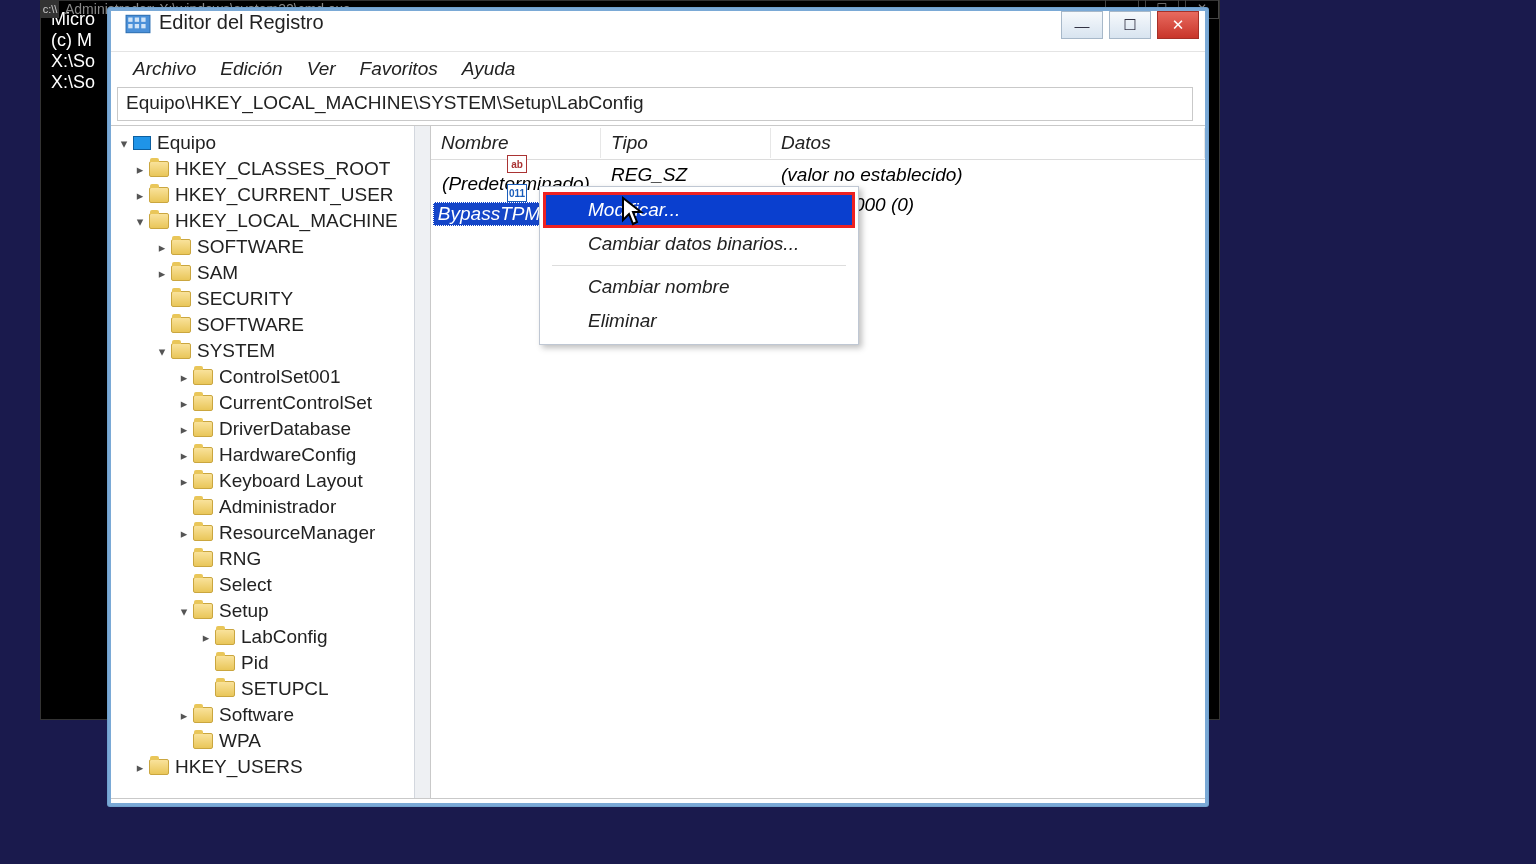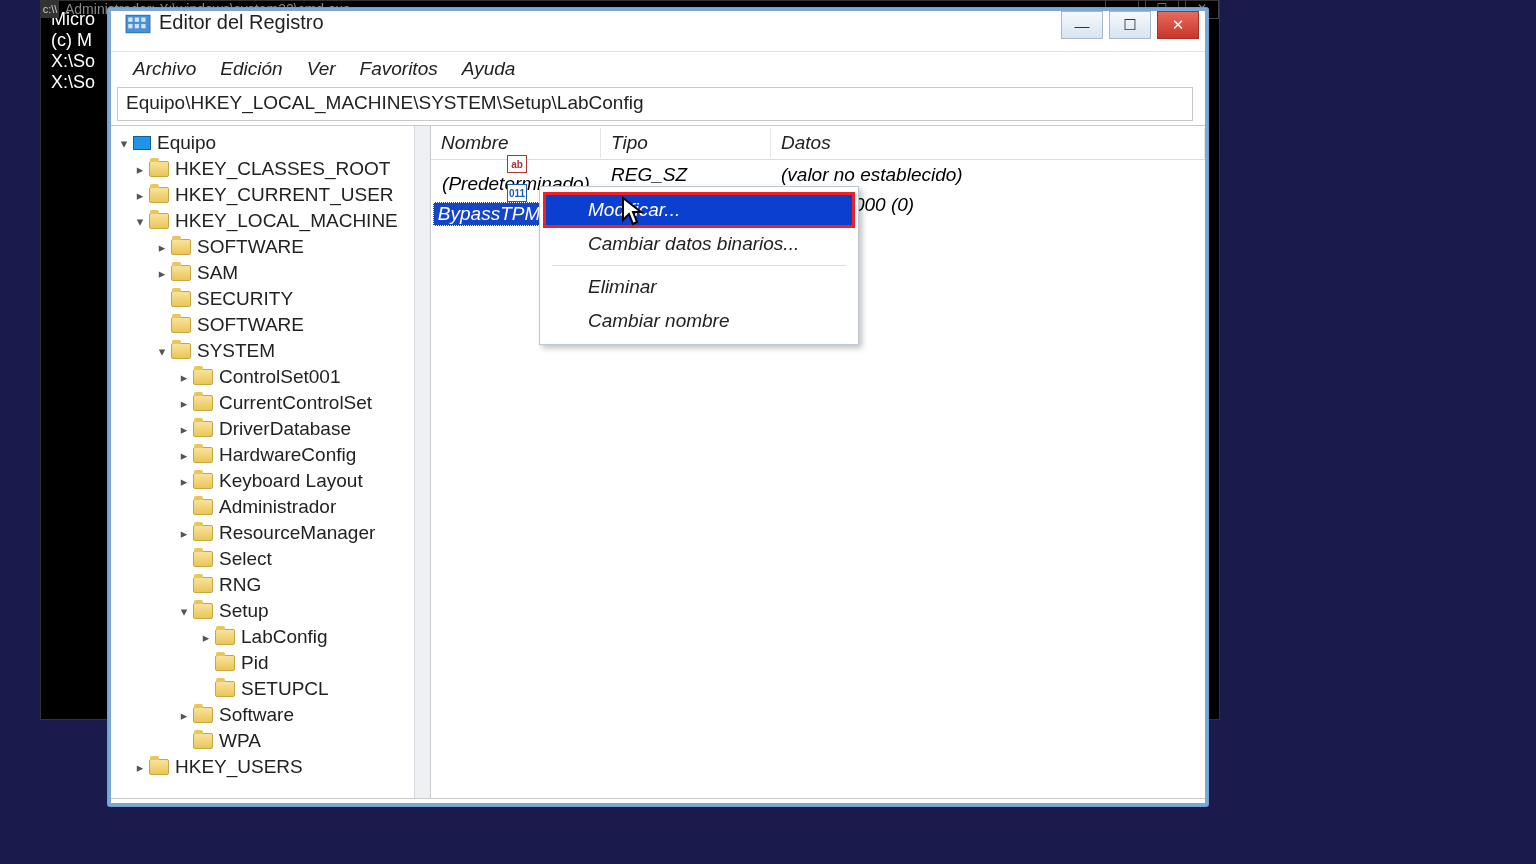--- a/index.html
+++ b/index.html
@@ -213,26 +213,26 @@
                   <span class="lbl">Administrador</span>
                 </div>
               <div class="row">
                   <span class="chev">▸</span>
                   <span class="fold"></span>
                   <span class="lbl">ResourceManager</span>
                 </div>
               <div class="row">
                   <span class="chev empty">▸</span>
                   <span class="fold"></span>
+                  <span class="lbl">RNG</span>
+                </div>
+              <div class="row">
+                  <span class="chev empty">▸</span>
+                  <span class="fold"></span>
                   <span class="lbl">Select</span>
-                </div>
-              <div class="row">
-                  <span class="chev empty">▸</span>
-                  <span class="fold"></span>
-                  <span class="lbl">RNG</span>
                 </div>
               <div class="row">
                   <span class="chev">▾</span>
                   <span class="fold"></span>
                   <span class="lbl">Setup</span>
                 </div>
               <div style="padding-left:22px">
                 <div class="row">
                     <span class="chev">▸</span>
                     <span class="fold"></span>
@@ -293,22 +293,22 @@
           <span class="vname-selected">BypassTPMCheck</span>
         </div>
         <div class="vtype-cell">REG_DWORD</div>
         <div class="vdata-cell">0x00000000 (0)</div>
       </div>
 
       <div class="context-menu">
         <div class="ctx-item highlight">Modificar...</div>
         <div class="ctx-item">Cambiar datos binarios...</div>
         <div class="ctx-sep"></div>
+        <div class="ctx-item">Cambiar nombre</div>
         <div class="ctx-item">Eliminar</div>
-        <div class="ctx-item">Cambiar nombre</div>
       </div>
 
       <div class="cursor">
         <svg viewBox="0 0 24 30">
             <path d="M2 2 L2 24 L8 18 L12 28 L16 26 L12 16 L20 16 Z" fill="#fff" stroke="#000" stroke-width="2"></path>
           </svg>
       </div>
 
     </div>
   </div>

